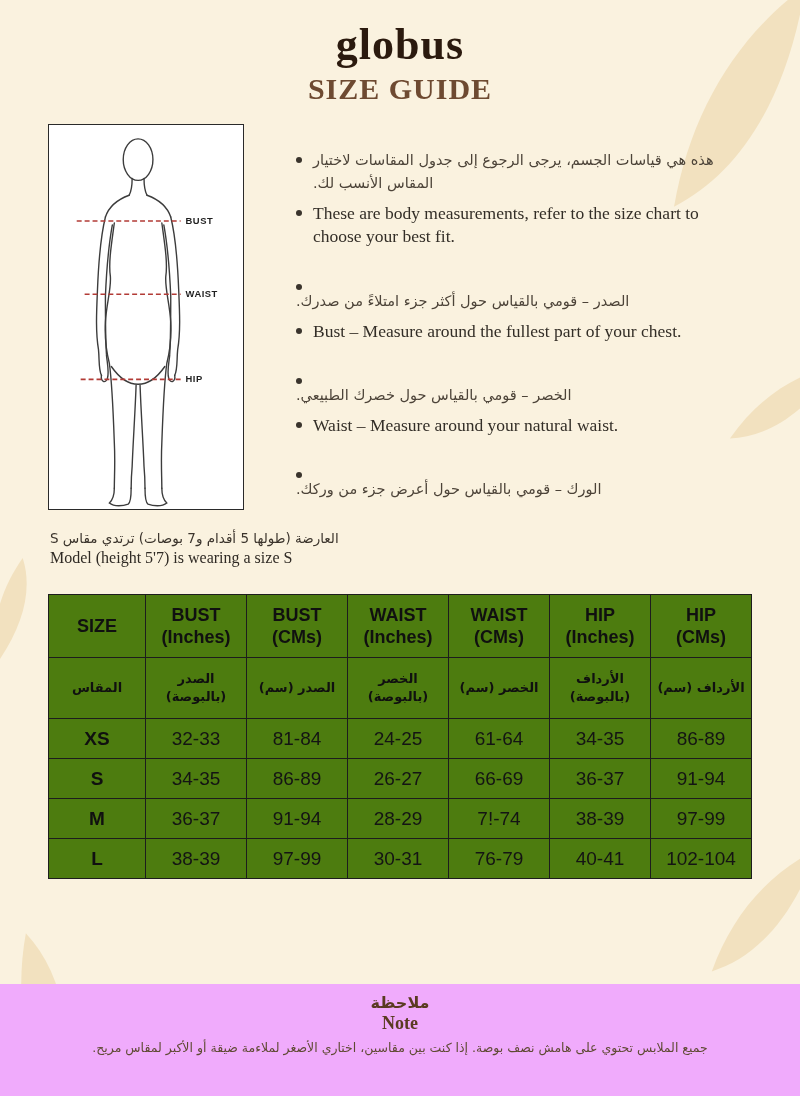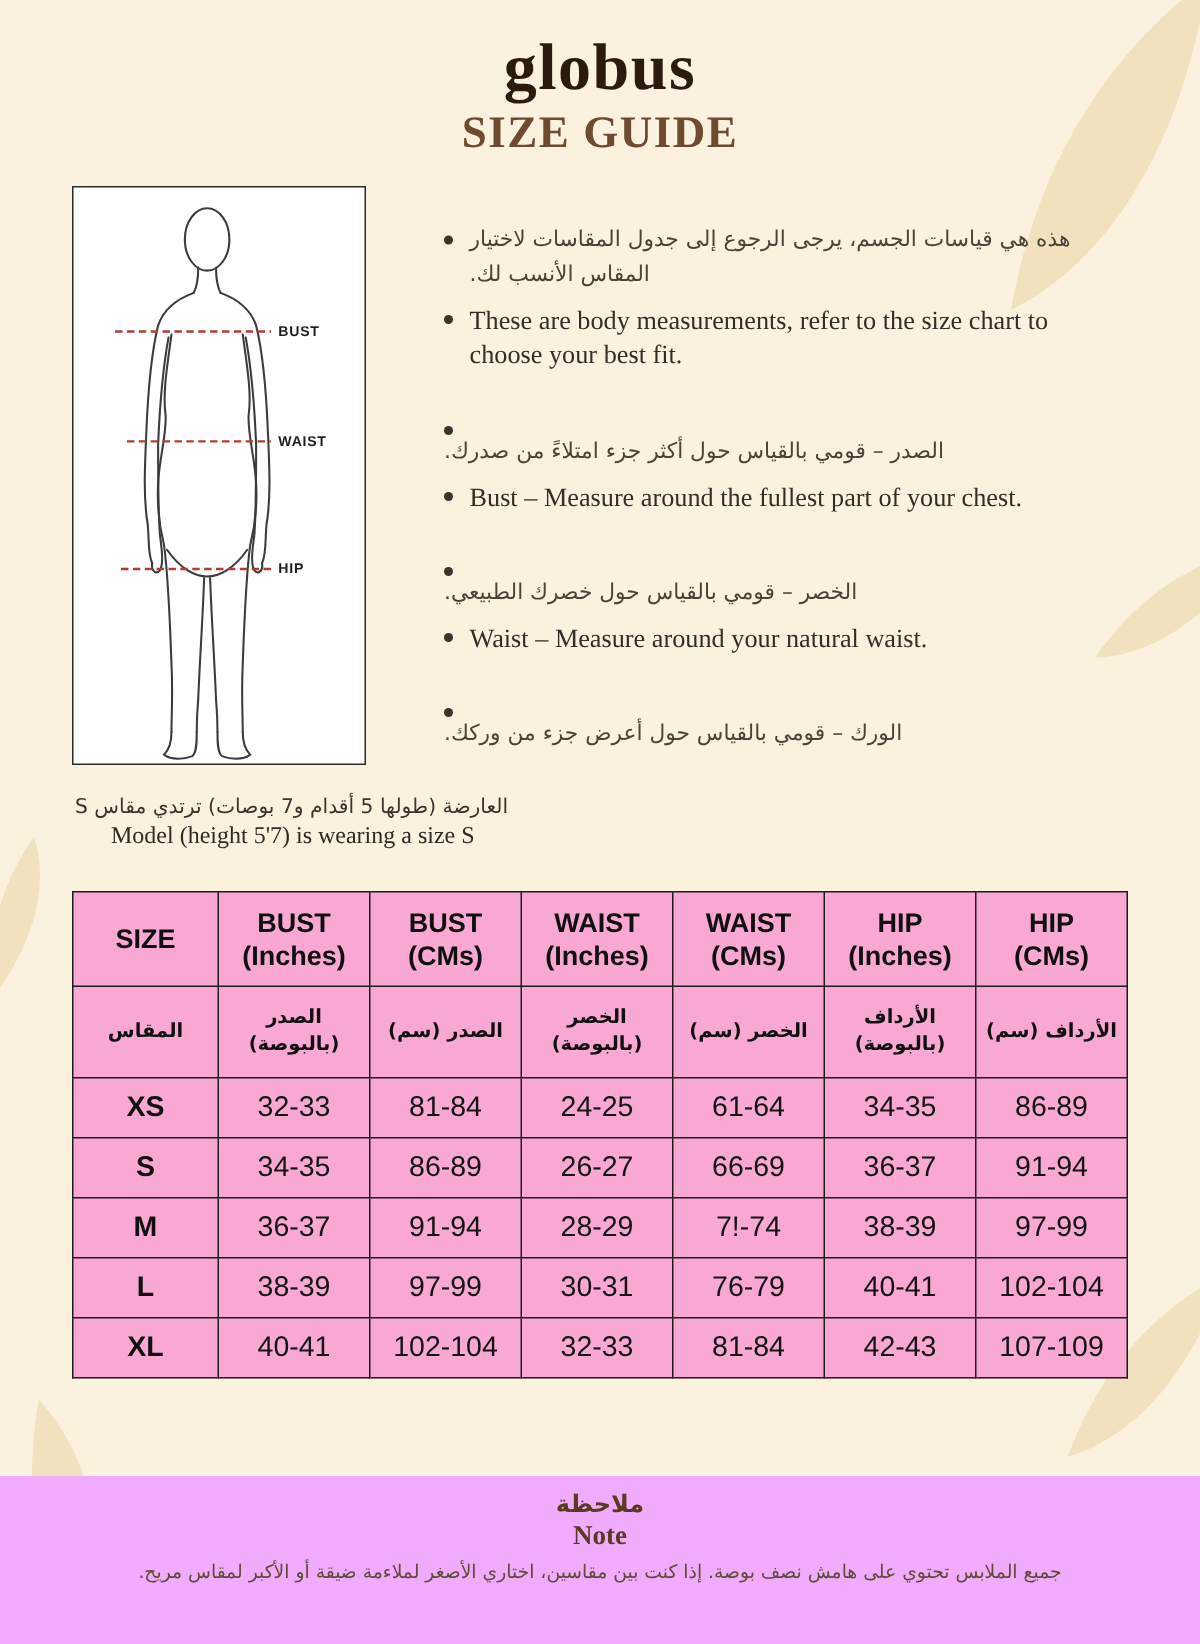--- a/index.html
+++ b/index.html
@@ -29,25 +29,25 @@
   .dot { flex:0 0 auto; width:6px; height:6px; border-radius:50%; background:#3a342c; margin:8px 11px 0 0; }
   .instructions .txt { flex:1; }
   .instructions li.en .txt { font-size:17.5px; line-height:1.32; color:#332e27; }
   .instructions li.ar .txt {
     font-family:"DejaVu Sans", sans-serif; font-size:14.5px; line-height:1.6;
     color:#4c4338; text-align:left;
   }
 
   .model-note { position:absolute; left:50px; top:530px; z-index:2; }
   .model-note .ar { font-family:"DejaVu Sans", sans-serif; font-size:13.5px; color:#3b342c; text-align:left; }
-  .model-note .en { font-size:16px; color:#2f2a24; margin-top:3px;margin-left:24px; }
+  .model-note .en { font-size:16px; color:#2f2a24; margin-top:3px; }
 
   table.size-table {
     position:absolute; left:48px; top:594px; width:704px; z-index:2;
-    border-collapse:collapse; background:#f9a8d4; table-layout:fixed;
+    border-collapse:collapse; background:#4d7c0f; table-layout:fixed;
     font-family:"Liberation Sans", sans-serif;
   }
   .size-table th, .size-table td {
     border:1.6px solid #1d1d1d; text-align:center; vertical-align:middle; padding:0;
     overflow:hidden;
   }
   tr.h-en th { height:62px; font-size:18px; font-weight:700; color:#101010; line-height:1.25; }
   tr.h-en th span { display:block; }
   tr.h-ar th {
     height:56px; font-family:"DejaVu Sans", sans-serif;
@@ -241,29 +241,20 @@
     </tr>
     <tr class="data">
       <th>L</th>
       <td>38-39</td>
       <td>97-99</td>
       <td>30-31</td>
       <td>76-79</td>
       <td>40-41</td>
       <td>102-104</td>
     </tr>
-    <tr class="data">
-      <th>XL</th>
-      <td>40-41</td>
-      <td>102-104</td>
-      <td>32-33</td>
-      <td>81-84</td>
-      <td>42-43</td>
-      <td>107-109</td>
-    </tr>
   </tbody>
     </table>
 
   <div class="note-sec">
     <div class="note-title-ar">ملاحظة</div>
     <div class="note-title-en">Note</div>
     <div class="note-body-ar" dir="rtl">جميع الملابس تحتوي على هامش نصف بوصة. إذا كنت بين مقاسين، اختاري الأصغر لملاءمة ضيقة أو الأكبر لمقاس مريح.</div>
   </div>
 
 </div>

